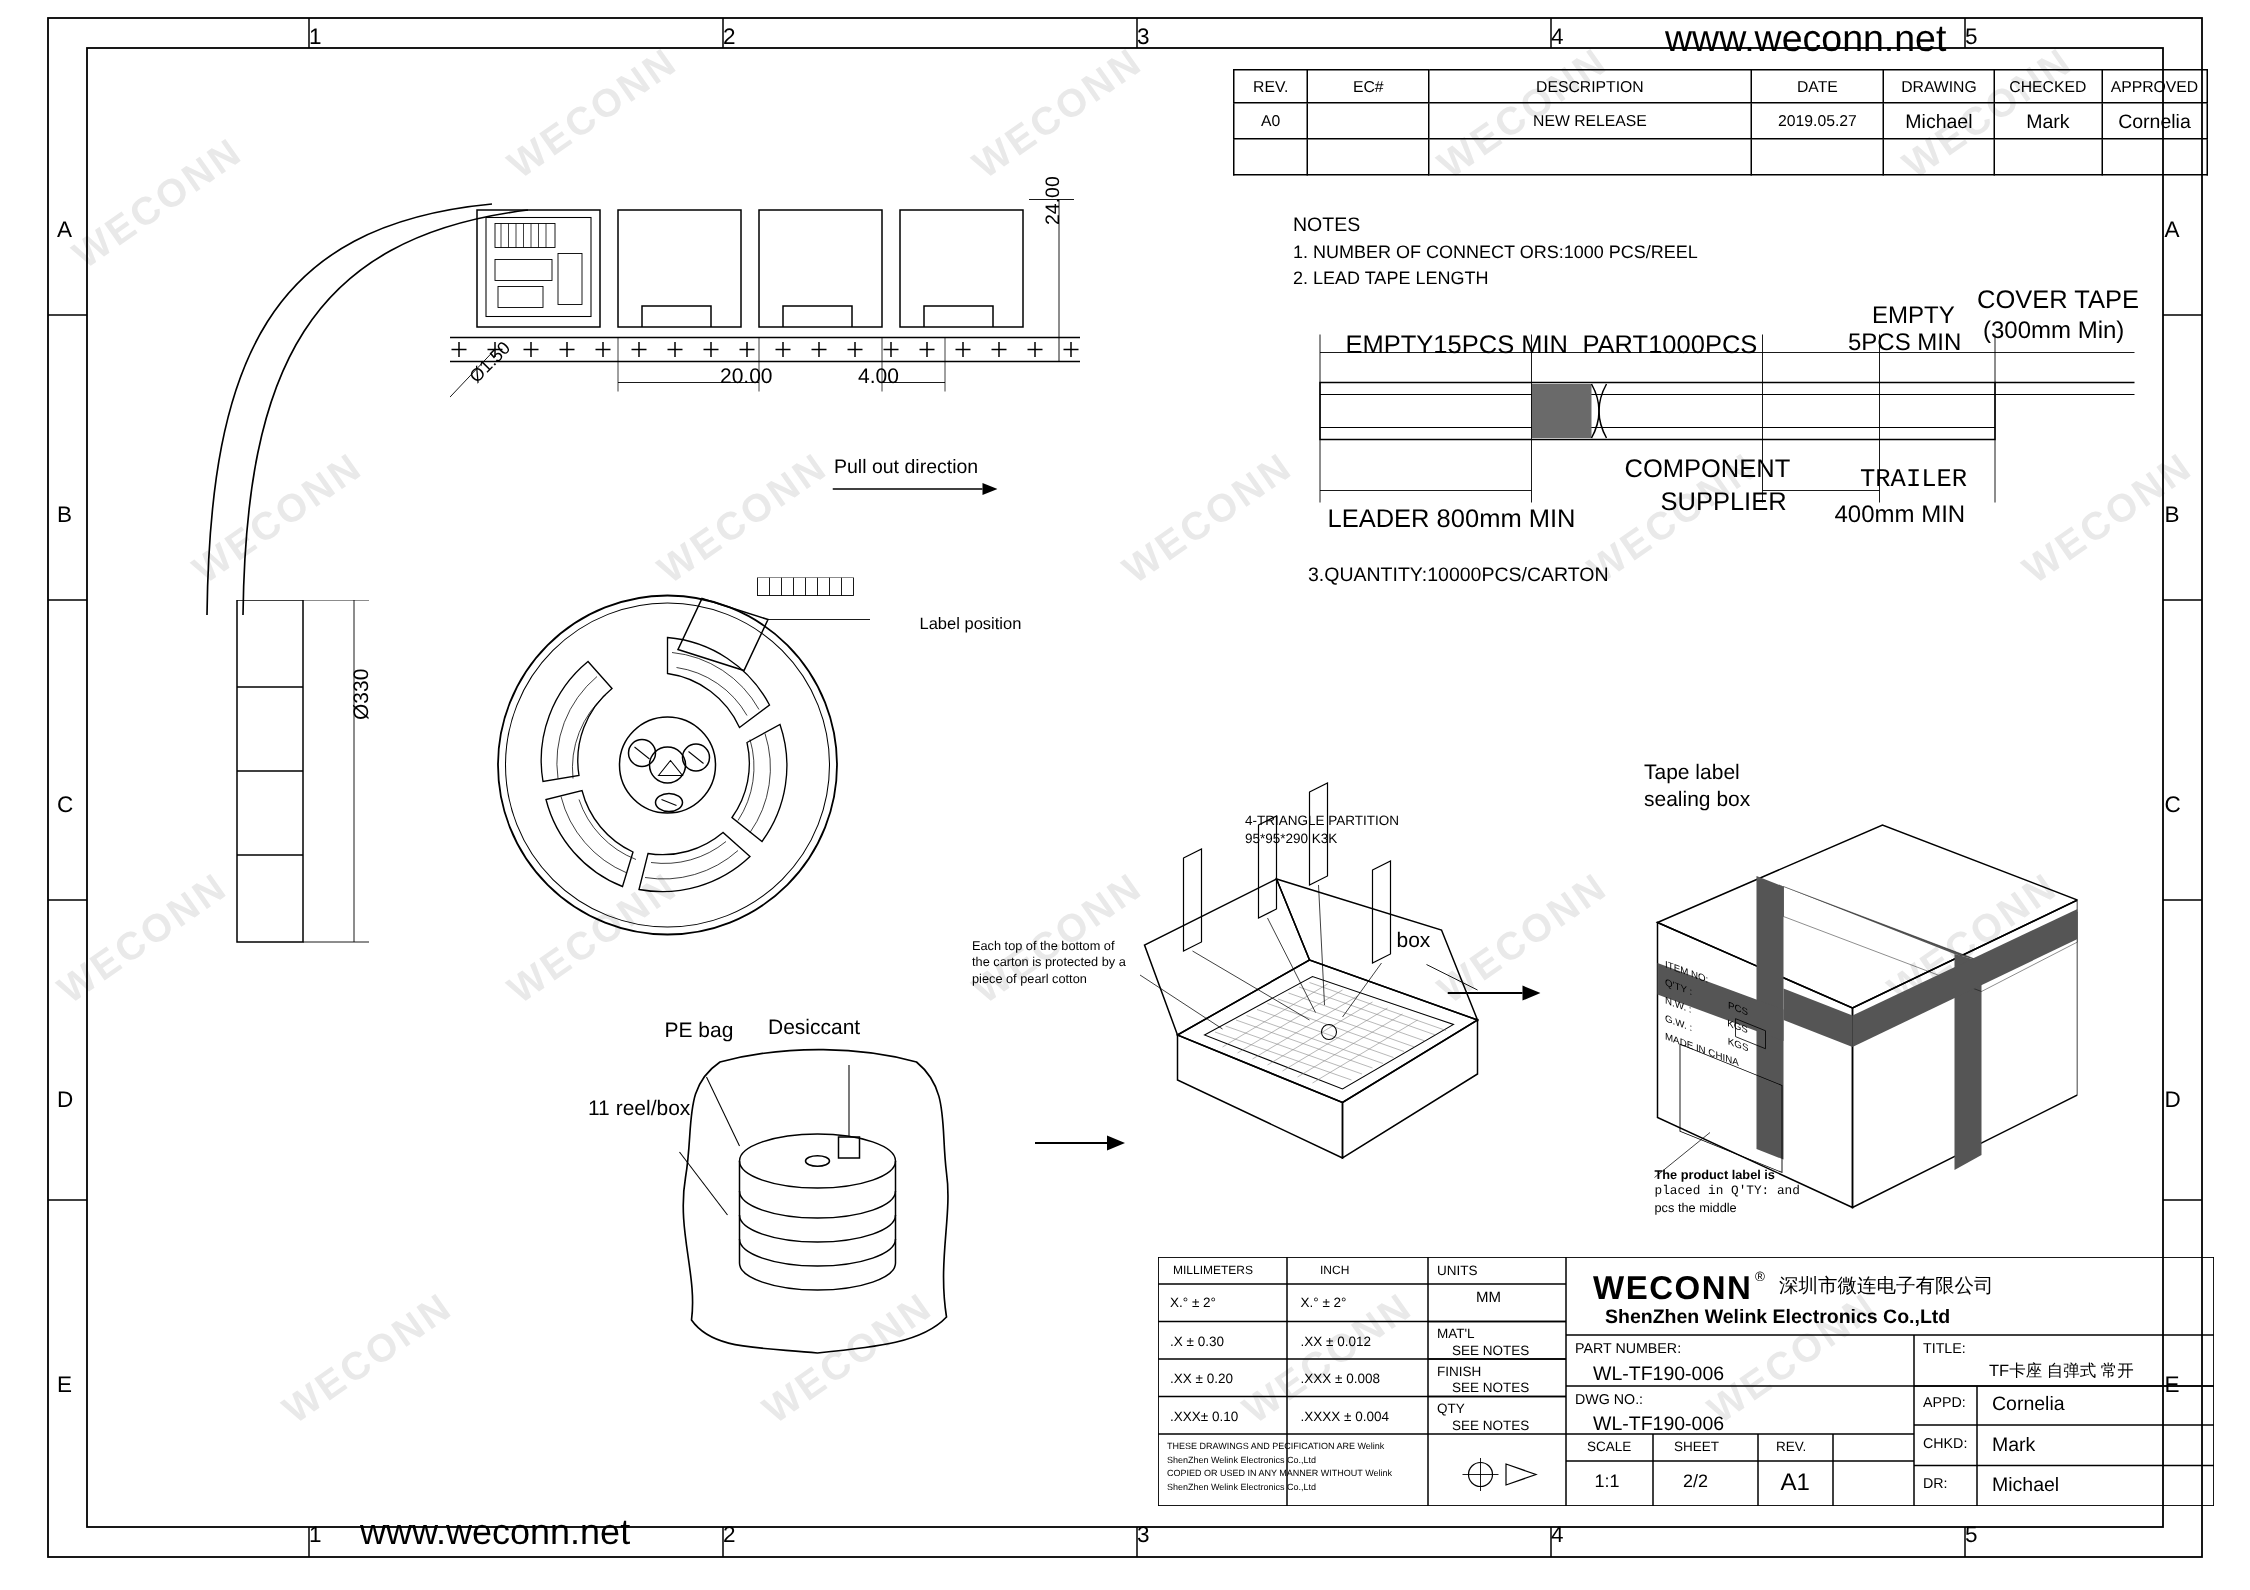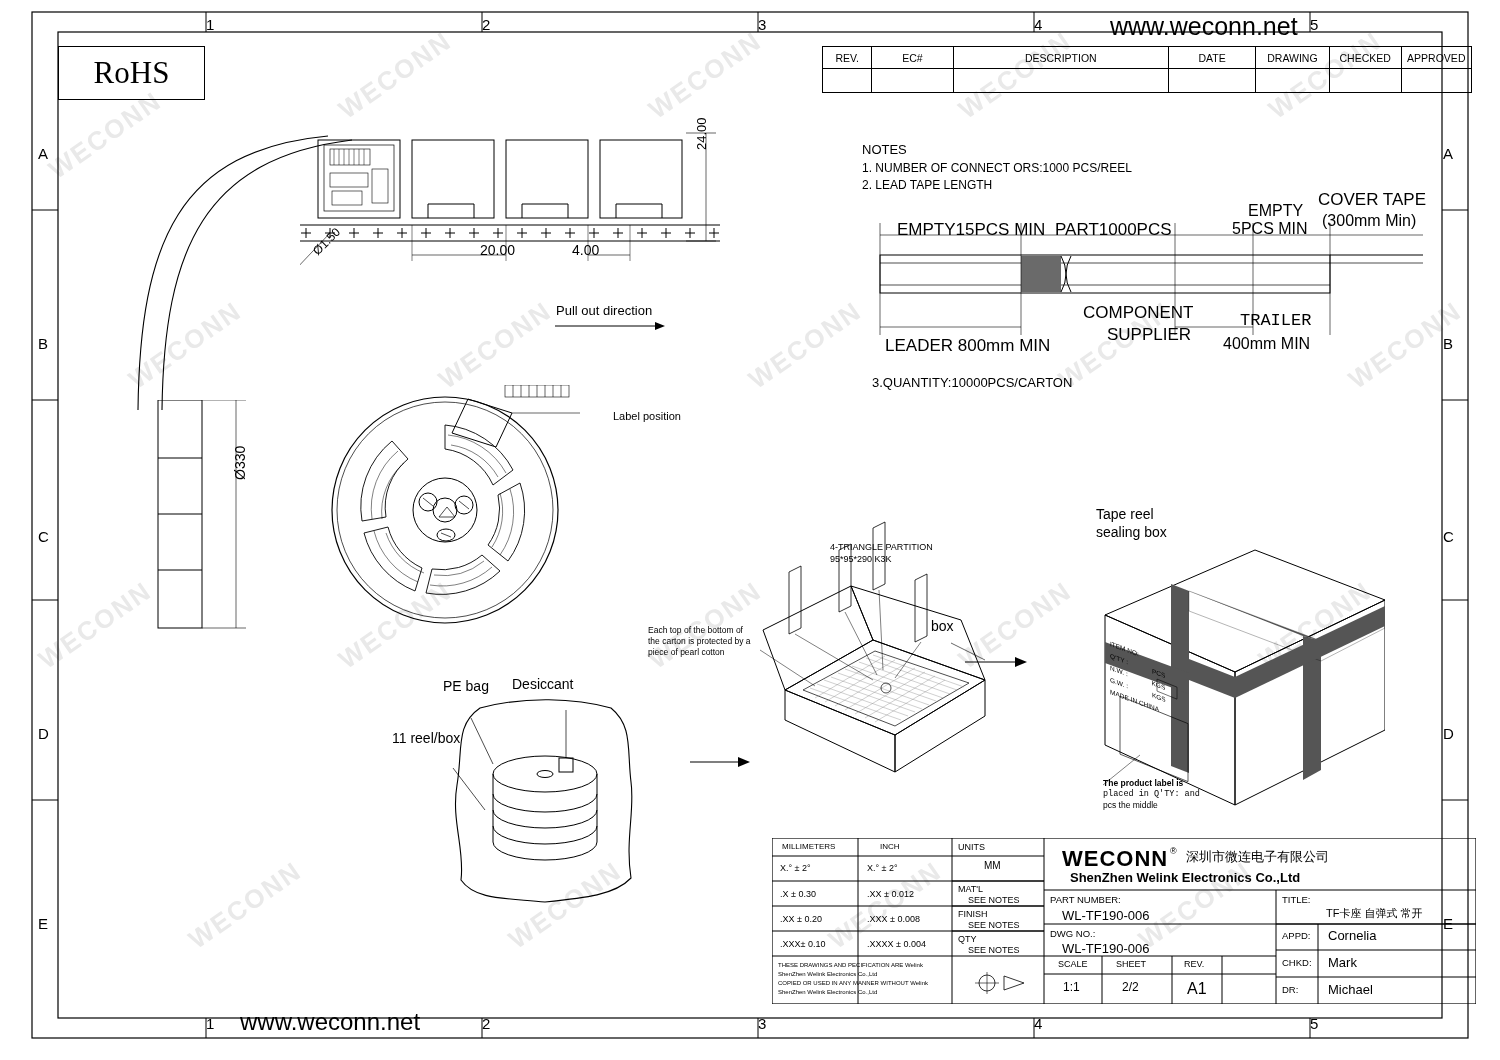--- a/index.html
+++ b/index.html
@@ -90,34 +90,40 @@
 
   <div class="zone" style="left:1443px;top:145px;">A</div>
   <div class="zone" style="left:1443px;top:335px;">B</div>
   <div class="zone" style="left:1443px;top:528px;">C</div>
   <div class="zone" style="left:1443px;top:725px;">D</div>
   <div class="zone" style="left:1443px;top:915px;">E</div>
 
   <div class="abs" style="left:1110px;top:12px;font-size:25px;">www.weconn.net</div>
   <div class="abs" style="left:240px;top:1008px;font-size:24px;">www.weconn.net</div>
 
-  <div class="abs" style="left:58px;top:46px;width:145px;height:52px;border:1.5px solid #000;display:flex;align-items:center;justify-content:center;">
-    <span style="font-family:'Liberation Serif',serif;font-size:31px;">RoHS</span>
-  </div>
 
   <table class="rev-table">
     <tbody>
         <tr>
       <td style="width:48px">REV.</td>
       <td style="width:82px">EC#</td>
       <td style="width:222px">DESCRIPTION</td>
       <td style="width:88px">DATE</td>
       <td style="width:72px">DRAWING</td>
       <td style="width:70px">CHECKED</td>
       <td style="width:68px">APPROVED</td>
+    </tr>
+    <tr style="height:24px">
+      <td>A0</td>
+      <td></td>
+      <td>NEW RELEASE</td>
+      <td>2019.05.27</td>
+      <td style="font-size:13px">Michael</td>
+      <td style="font-size:13px">Mark</td>
+      <td style="font-size:13px">Cornelia</td>
     </tr>
     <tr style="height:24px">
       <td></td>
       <td></td>
       <td></td>
       <td></td>
       <td></td>
       <td></td>
       <td></td>
     </tr>
@@ -443,21 +449,21 @@
       <path d="M104 129 L150 147 L150 168 L104 150 Z" fill="#555"></path>
       <path d="M150 147 L300 76 L300 96 L150 168 Z" fill="#555"></path>
       <path d="M20 112 L104 143 L104 164 L20 133 Z" fill="#555"></path>
 
       <rect x="35" y="152" width="68" height="58" fill="none" stroke="#000" stroke-width="0.6" transform="skewY(22)"></rect>
       <rect x="72" y="120" width="20" height="12" fill="none" stroke="#000" stroke-width="0.5" transform="skewY(22)"></rect>
 
       <line x1="55" y1="225" x2="18" y2="255" stroke="#000" stroke-width="0.5"></line>
     </svg>
   </div>
-  <div class="abs" style="left:1096px;top:506px;font-size:14px;">Tape reel</div>
+  <div class="abs" style="left:1096px;top:506px;font-size:14px;">Tape label</div>
   <div class="abs" style="left:1096px;top:524px;font-size:14px;">sealing box</div>
   <div class="abs" style="left:1110px;top:648px;font-size:6.5px;line-height:12px;transform:skewY(20deg);">
     <div>ITEM NO:</div>
     <div><span>Q'TY :</span> <span style="margin-left:22px">PCS</span></div>
     <div><span>N.W. :</span> <span style="margin-left:22px">KGS</span></div>
     <div><span>G.W. :</span> <span style="margin-left:22px">KGS</span></div>
     <div>MADE IN CHINA</div>
   </div>
   <div class="abs" style="left:1103px;top:778px;font-size:8.5px;font-weight:bold;">The product label is</div>
   <div class="abs" style="left:1103px;top:789px;font-size:8.5px;font-family:Liberation Mono, monospace;">placed in Q'TY:  and</div>

